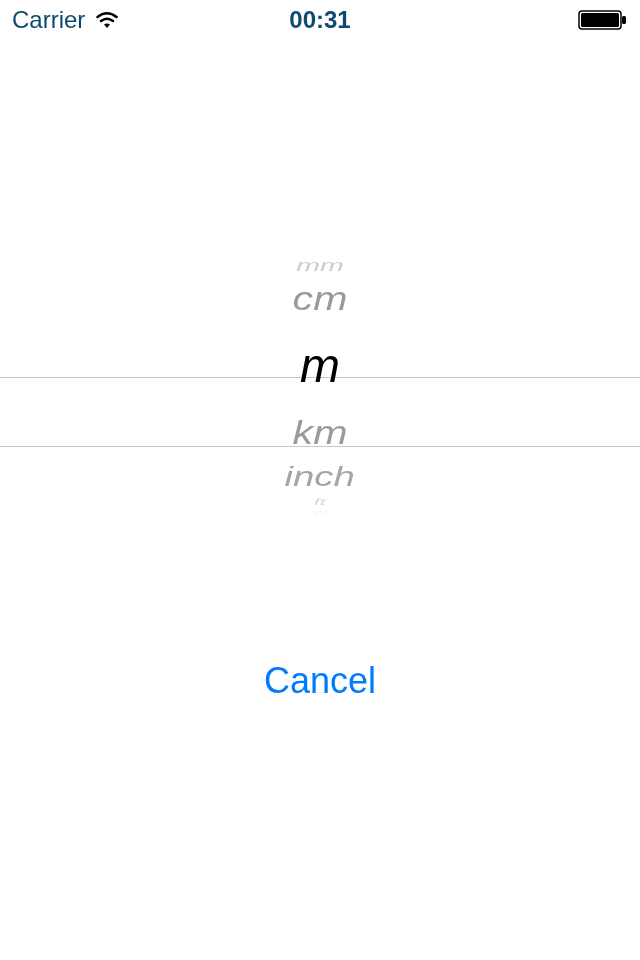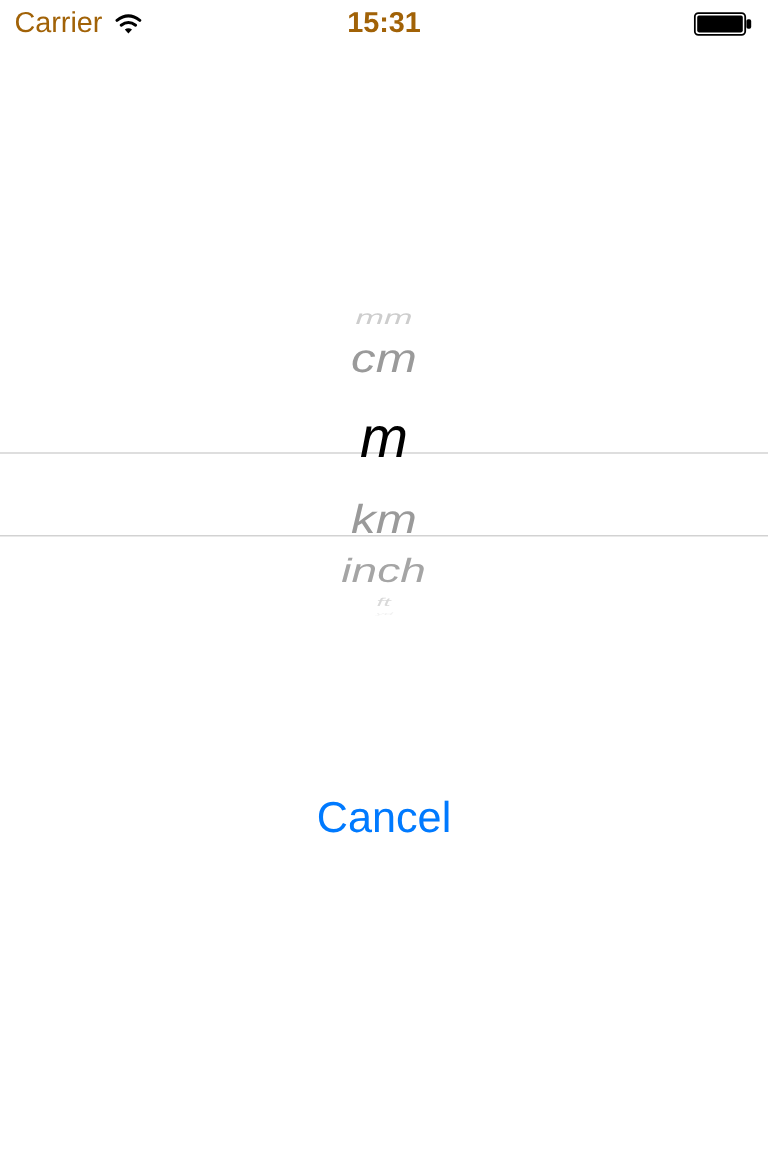--- a/index.html
+++ b/index.html
@@ -16,21 +16,21 @@
       overflow: hidden;
     }
     .status-bar {
       height: 40px;
       display: flex;
       align-items: center;
       justify-content: space-between;
       padding: 0 12px;
       font-size: 24px;
       font-weight: 500;
-      color: #a16207;
+      color: #0c4a6e;
     }
     .status-left {
       display: flex;
       align-items: center;
       gap: 8px;
     }
     .wifi-icon {
       width: 28px;
       height: 20px;
     }
@@ -143,21 +143,21 @@
 
 <div class="status-bar">
   <div class="status-left">
     <span>Carrier</span>
     <svg class="wifi-icon" viewBox="0 0 28 20">
       <path d="M14 18 L11 14.5 Q14 12.5 17 14.5 Z" fill="#000"></path>
       <path d="M8 11 Q14 6.5 20 11" stroke="#000" stroke-width="2.5" fill="none" stroke-linecap="round"></path>
       <path d="M4.5 7 Q14 -0.5 23.5 7" stroke="#000" stroke-width="2.5" fill="none" stroke-linecap="round"></path>
     </svg>
   </div>
-  <span class="status-time">15:31</span>
+  <span class="status-time">00:31</span>
   <svg class="battery-icon" viewBox="0 0 50 20">
     <rect x="1" y="1" width="42" height="18" rx="3" stroke="#000" stroke-width="1.5" fill="none"></rect>
     <rect x="3" y="3" width="38" height="14" rx="1.5" fill="#000"></rect>
     <rect x="44" y="6" width="4" height="8" rx="1.5" fill="#000"></rect>
   </svg>
 </div>
 
 <div class="picker-selection-band"></div>
 
 <div class="picker-container">

